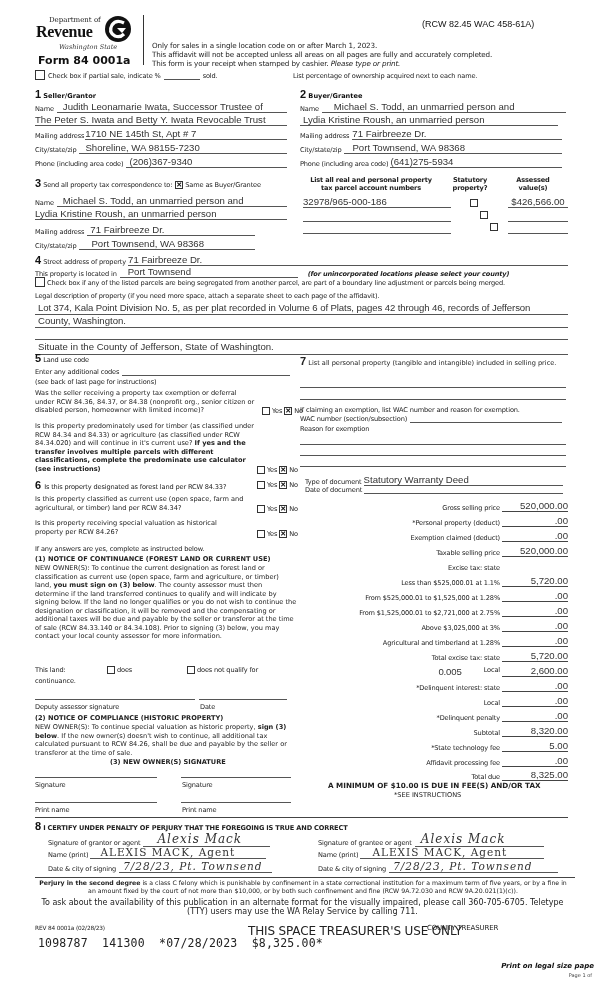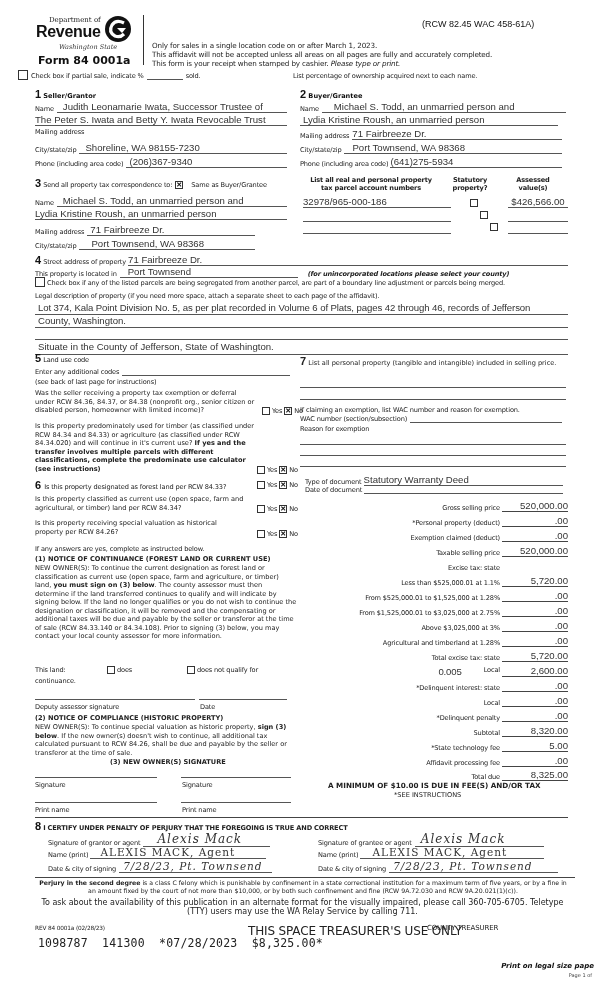--- a/index.html
+++ b/index.html
@@ -21,56 +21,57 @@
 .r{text-align:center}
 .taxrow{position:absolute;left:300px;width:268px;height:14px;display:flex;align-items:flex-end}
 .taxrow .tl{width:202px;text-align:right;padding-right:2px}
 .taxrow .tv{flex:1;text-align:right;border-bottom:1px solid #444;font-size:9.6px;color:#333;font-family:"Liberation Sans",sans-serif}
 </style>
 </head>
 <body>
 
 <div class="abs" style="left:0;top:0;width:600px;height:72px">
   <div class="abs" style="left:49px;top:16px;font-family:'DejaVu Serif',serif;font-size:7px;color:#222">Department of</div>
-  <div class="abs" style="left:36px;top:23px;font-family:Liberation Sans, sans-serif;font-weight:bold;font-size:16px;letter-spacing:-0.3px">Revenue</div>
+  <div class="abs" style="left:36px;top:23px;font-family:Liberation Serif, serif;font-weight:bold;font-size:16px;letter-spacing:-0.3px">Revenue</div>
   <div class="abs" style="left:104px;top:15px;width:28px;height:28px">
     <svg width="28" height="28" viewBox="0 0 28 28">
       <circle cx="14" cy="14" r="13" fill="#111"></circle>
       <path d="M20 8 Q12 4 8 10 Q4 17 11 21 Q16 23 20 19" stroke="#fff" stroke-width="3.2" fill="none"></path>
       <path d="M13 13 L22 13 L18 18 Z" fill="#fff"></path>
     </svg>
   </div>
   <div class="abs" style="left:59px;top:43px;font-family:'DejaVu Serif',serif;font-style:italic;font-size:6.5px;color:#333">Washington State</div>
   <div class="abs" style="left:38px;top:54px;font-family:'DejaVu Sans',sans-serif;font-weight:bold;font-size:11px">Form 84 0001a</div>
   <div class="abs" style="left:143px;top:15px;width:1px;height:50px;background:#333"></div>
   <div class="abs" style="left:422px;top:19px;font-family:'Liberation Sans',sans-serif;font-size:9px">(RCW 82.45 WAC 458-61A)</div>
   <div class="abs lbl" style="left:152px;top:41px;font-size:7.2px">Only for sales in a single location code on or after March 1, 2023.</div>
   <div class="abs lbl" style="left:152px;top:50px;font-size:7.2px">This affidavit will not be accepted unless all areas on all pages are fully and accurately completed.</div>
   <div class="abs lbl" style="left:152px;top:59px;font-size:7.2px"><span>This form is your receipt when stamped by cashier.</span> <i>Please type or print.</i></div>
 </div>
-<div class="row" style="left:18px;top:70px">
+<div class="row" style="left:35px;top:70px">
   <span class="cb big"></span>
   <span class="lbl" style="margin-left:3px">Check box if partial sale, indicate %</span>
   <span style="display:inline-block;width:36px;border-bottom:1px solid #555;height:8px;margin:0 3px"></span>
   <span class="lbl">sold.</span>
 </div>
 <div class="abs lbl" style="left:293px;top:72px">List percentage of ownership acquired next to each name.</div>
 
 <div class="abs" style="left:35px;top:88px;width:256px">
   <div><span class="num">1</span> <span class="sec b">Seller/Grantor</span></div>
 </div>
 <div class="row" style="left:35px;top:101px;width:252px">
   <span class="lbl">Name</span>
   <span class="val line" style="flex:1;margin-left:3px;padding-left:6px">Judith Leonamarie Iwata, Successor Trustee of</span>
 </div>
 <div class="row" style="left:35px;top:114px;width:252px">
   <span class="val line" style="flex:1">The Peter S. Iwata and Betty Y. Iwata Revocable Trust</span>
 </div>
 <div class="row" style="left:35px;top:128px;width:252px">
   <span class="lbl">Mailing address</span>
+  <span class="val line" style="flex:1;margin-left:1px">1710 NE 145th St, Apt # 7</span>
 </div>
 <div class="row" style="left:35px;top:142px;width:252px">
   <span class="lbl">City/state/zip</span>
   <span class="val line" style="flex:1;margin-left:3px;padding-left:6px">Shoreline, WA 98155-7230</span>
 </div>
 <div class="row" style="left:35px;top:156px;width:252px">
   <span class="lbl">Phone (including area code)</span>
   <span class="val line" style="flex:1;margin-left:3px;padding-left:3px">(206)367-9340</span>
 </div>
 
@@ -94,21 +95,21 @@
 </div>
 <div class="row" style="left:300px;top:156px;width:262px">
   <span class="lbl">Phone (including area code)</span>
   <span class="val line" style="flex:1;margin-left:2px">(641)275-5934</span>
 </div>
 
 <div class="row" style="left:35px;top:177px">
   <span class="num">3</span>
   <span class="lbl" style="margin-left:2px">Send all property tax correspondence to:</span>
   <span class="cb x" style="margin-left:3px"></span>
-  <span class="lbl" style="margin-left:8px">Same as Buyer/Grantee</span>
+  <span class="lbl" style="margin-left:2px">Same as Buyer/Grantee</span>
 </div>
 <div class="row" style="left:35px;top:195px;width:252px">
   <span class="lbl">Name</span>
   <span class="val line" style="flex:1;margin-left:3px;padding-left:6px">Michael S. Todd, an unmarried person and</span>
 </div>
 <div class="row" style="left:35px;top:208px;width:252px">
   <span class="val line" style="flex:1">Lydia Kristine Roush, an unmarried person</span>
 </div>
 <div class="row" style="left:35px;top:224px;width:220px">
   <span class="lbl">Mailing address</span>
@@ -275,21 +276,21 @@
     </div>
   <div class="taxrow" style="top:573px">
       <span class="lbl tl">Less than $525,000.01 at 1.1%</span>
       <span class="tv">5,720.00</span>
     </div>
   <div class="taxrow" style="top:588px">
       <span class="lbl tl">From $525,000.01 to $1,525,000 at 1.28%</span>
       <span class="tv">.00</span>
     </div>
   <div class="taxrow" style="top:603px">
-      <span class="lbl tl">From $1,525,000.01 to $3,025,000 at 2.75%</span>
+      <span class="lbl tl">From $1,525,000.01 to $2,721,000 at 2.75%</span>
       <span class="tv">.00</span>
     </div>
   <div class="taxrow" style="top:618px">
       <span class="lbl tl">Above $3,025,000 at 3%</span>
       <span class="tv">.00</span>
     </div>
   <div class="taxrow" style="top:633px">
       <span class="lbl tl">Agricultural and timberland at 1.28%</span>
       <span class="tv">.00</span>
     </div>

